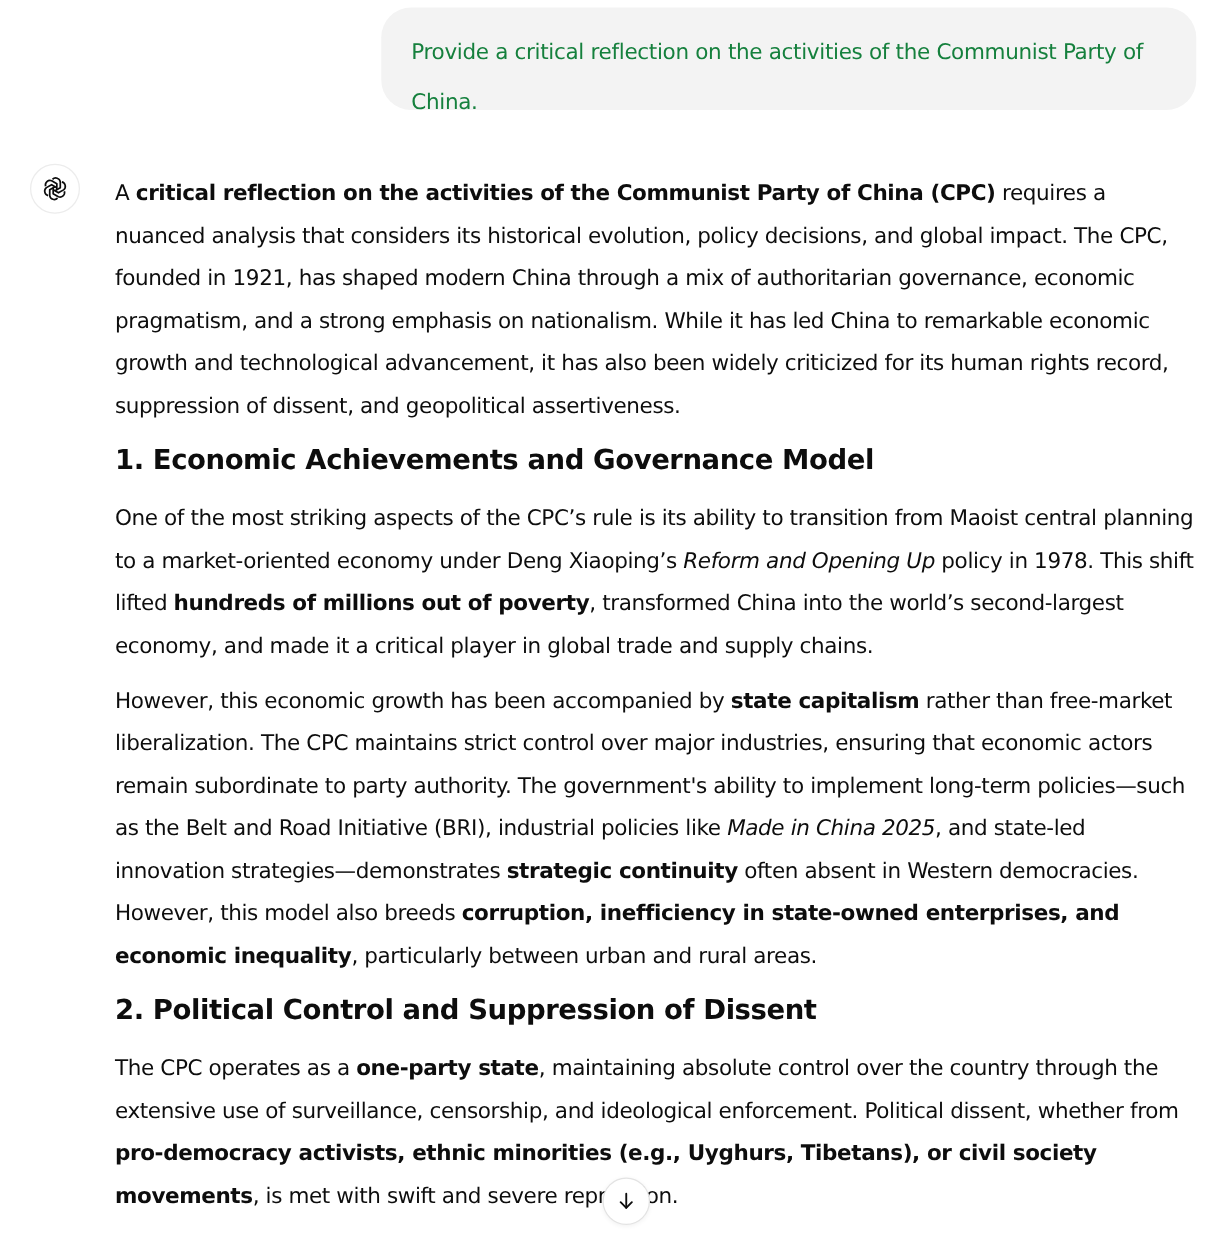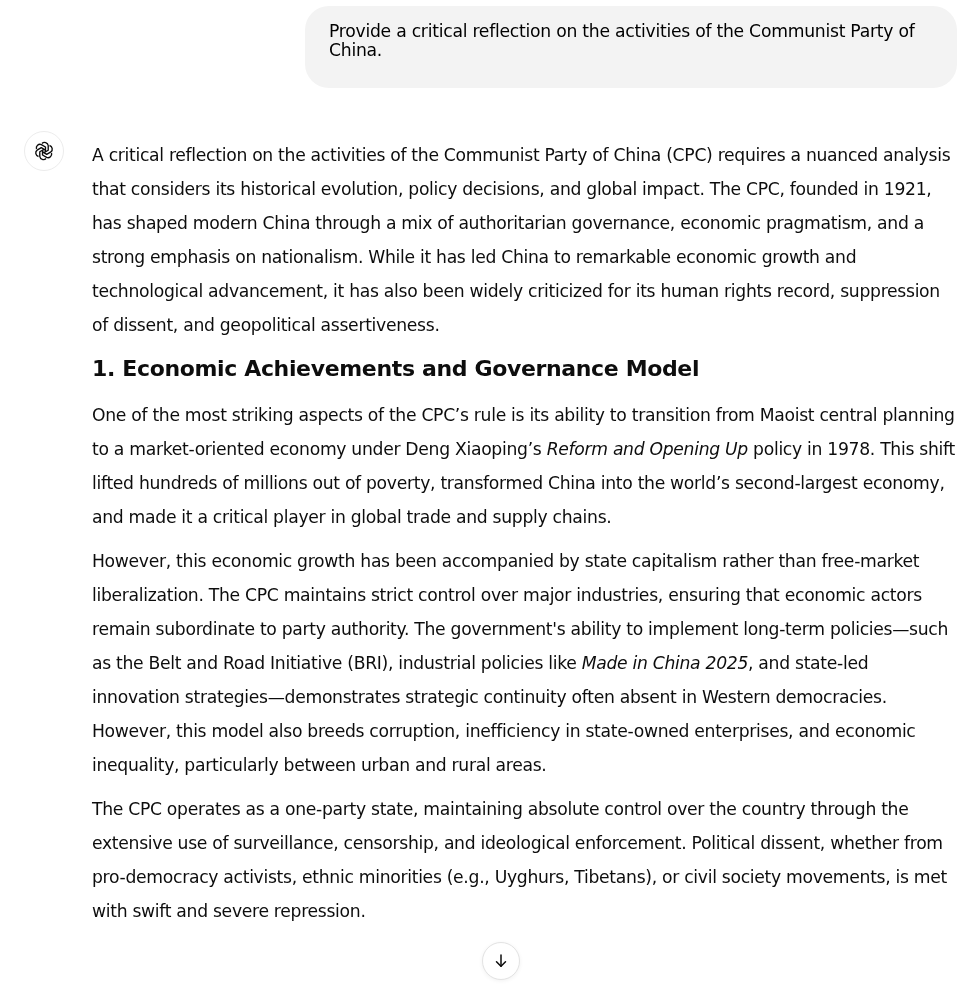--- a/index.html
+++ b/index.html
@@ -3,38 +3,38 @@
 <meta charset="utf-8">
 <style>
   html, body { margin: 0; padding: 0; background: #ffffff; }
   body {
     width: 968px; height: 1000px; overflow: hidden; position: relative;
     font-family: "DejaVu Sans", sans-serif; color: #0d0d0d;
   }
   .user-bubble {
     position: absolute; left: 305px; top: 6px; width: 652px; height: 82px;
     box-sizing: border-box; background: #f3f3f3; border-radius: 24px;
-    padding: 16px 20px 0 24px; font-size: 17.2px; line-height: 19px; color: #000000;
+    padding: 16px 20px 0 24px; font-size: 17.2px; line-height: 40px; color: #15803d;
     letter-spacing: -0.25px;
   }
   .avatar {
     position: absolute; left: 24px; top: 131px; width: 40px; height: 40px;
     border-radius: 50%; border: 1px solid #ececec; box-sizing: border-box;
     display: flex; align-items: center; justify-content: center; background: #fff;
   }
   .answer {
     position: absolute; left: 92px; top: 138px; width: 868px;
     font-size: 17.2px; line-height: 34px; letter-spacing: -0.3px;
   }
   .answer p { margin: 0 0 10px 0; }
   .answer h3 {
     font-size: 22px; font-weight: bold; margin: 4px 0 12px 0; line-height: 34px;
     letter-spacing: -0.35px;
   }
-  b { font-weight: normal; text-align: center; }
+  b { font-weight: bold; text-align: center; }
   i { }
   .scroll-btn {
     position: absolute; left: 482px; top: 942px; width: 38px; height: 38px;
     border-radius: 50%; background: #fff; border: 1px solid #e3e3e3; box-sizing: border-box;
     display: flex; align-items: center; justify-content: center;
     box-shadow: 0 1px 4px rgba(0,0,0,0.06);
   }
 </style>
 </head>
 <body>
@@ -56,20 +56,21 @@
   </svg>
 </div>
 
 <div class="answer">
   <p><span>A </span><b>critical reflection on the activities of the Communist Party of China (CPC)</b><span> requires a nuanced analysis that considers its historical evolution, policy decisions, and global impact. The CPC, founded in 1921, has shaped modern China through a mix of authoritarian governance, economic pragmatism, and a strong emphasis on nationalism. While it has led China to remarkable economic growth and technological advancement, it has also been widely criticized for its human rights record, suppression of dissent, and geopolitical assertiveness.</span></p>
 
   <h3>1. Economic Achievements and Governance Model</h3>
   <p><span>One of the most striking aspects of the CPC’s rule is its ability to transition from Maoist central planning to a market-oriented economy under Deng Xiaoping’s </span><i>Reform and Opening Up</i><span> policy in 1978. This shift lifted </span><b>hundreds of millions out of poverty</b><span>, transformed China into the world’s second-largest economy, and made it a critical player in global trade and supply chains.</span></p>
   <p><span>However, this economic growth has been accompanied by </span><b>state capitalism</b><span> rather than free-market liberalization. The CPC maintains strict control over major industries, ensuring that economic actors remain subordinate to party authority. The government's ability to implement long-term policies—such as the Belt and Road Initiative (BRI), industrial policies like </span><i>Made in China 2025</i><span>, and state-led innovation strategies—demonstrates </span><b>strategic continuity</b><span> often absent in Western democracies. However, this model also breeds </span><b>corruption, inefficiency in state-owned enterprises, and economic inequality</b><span>, particularly between urban and rural areas.</span></p>
 
+  <h3>2. Political Control and Suppression of Dissent</h3>
   <p><span>The CPC operates as a </span><b>one-party state</b><span>, maintaining absolute control over the country through the extensive use of surveillance, censorship, and ideological enforcement. Political dissent, whether from </span><b>pro-democracy activists, ethnic minorities (e.g., Uyghurs, Tibetans), or civil society movements</b><span>, is met with swift and severe repression.</span></p>
 </div>
 
 <div class="scroll-btn">
   <svg width="18" height="18" viewBox="0 0 24 24" fill="none" stroke="#0d0d0d" stroke-width="2" stroke-linecap="round" stroke-linejoin="round">
     <path d="M12 4 L12 19"></path>
     <path d="M6 13 L12 19 L18 13"></path>
   </svg>
 </div>
 

